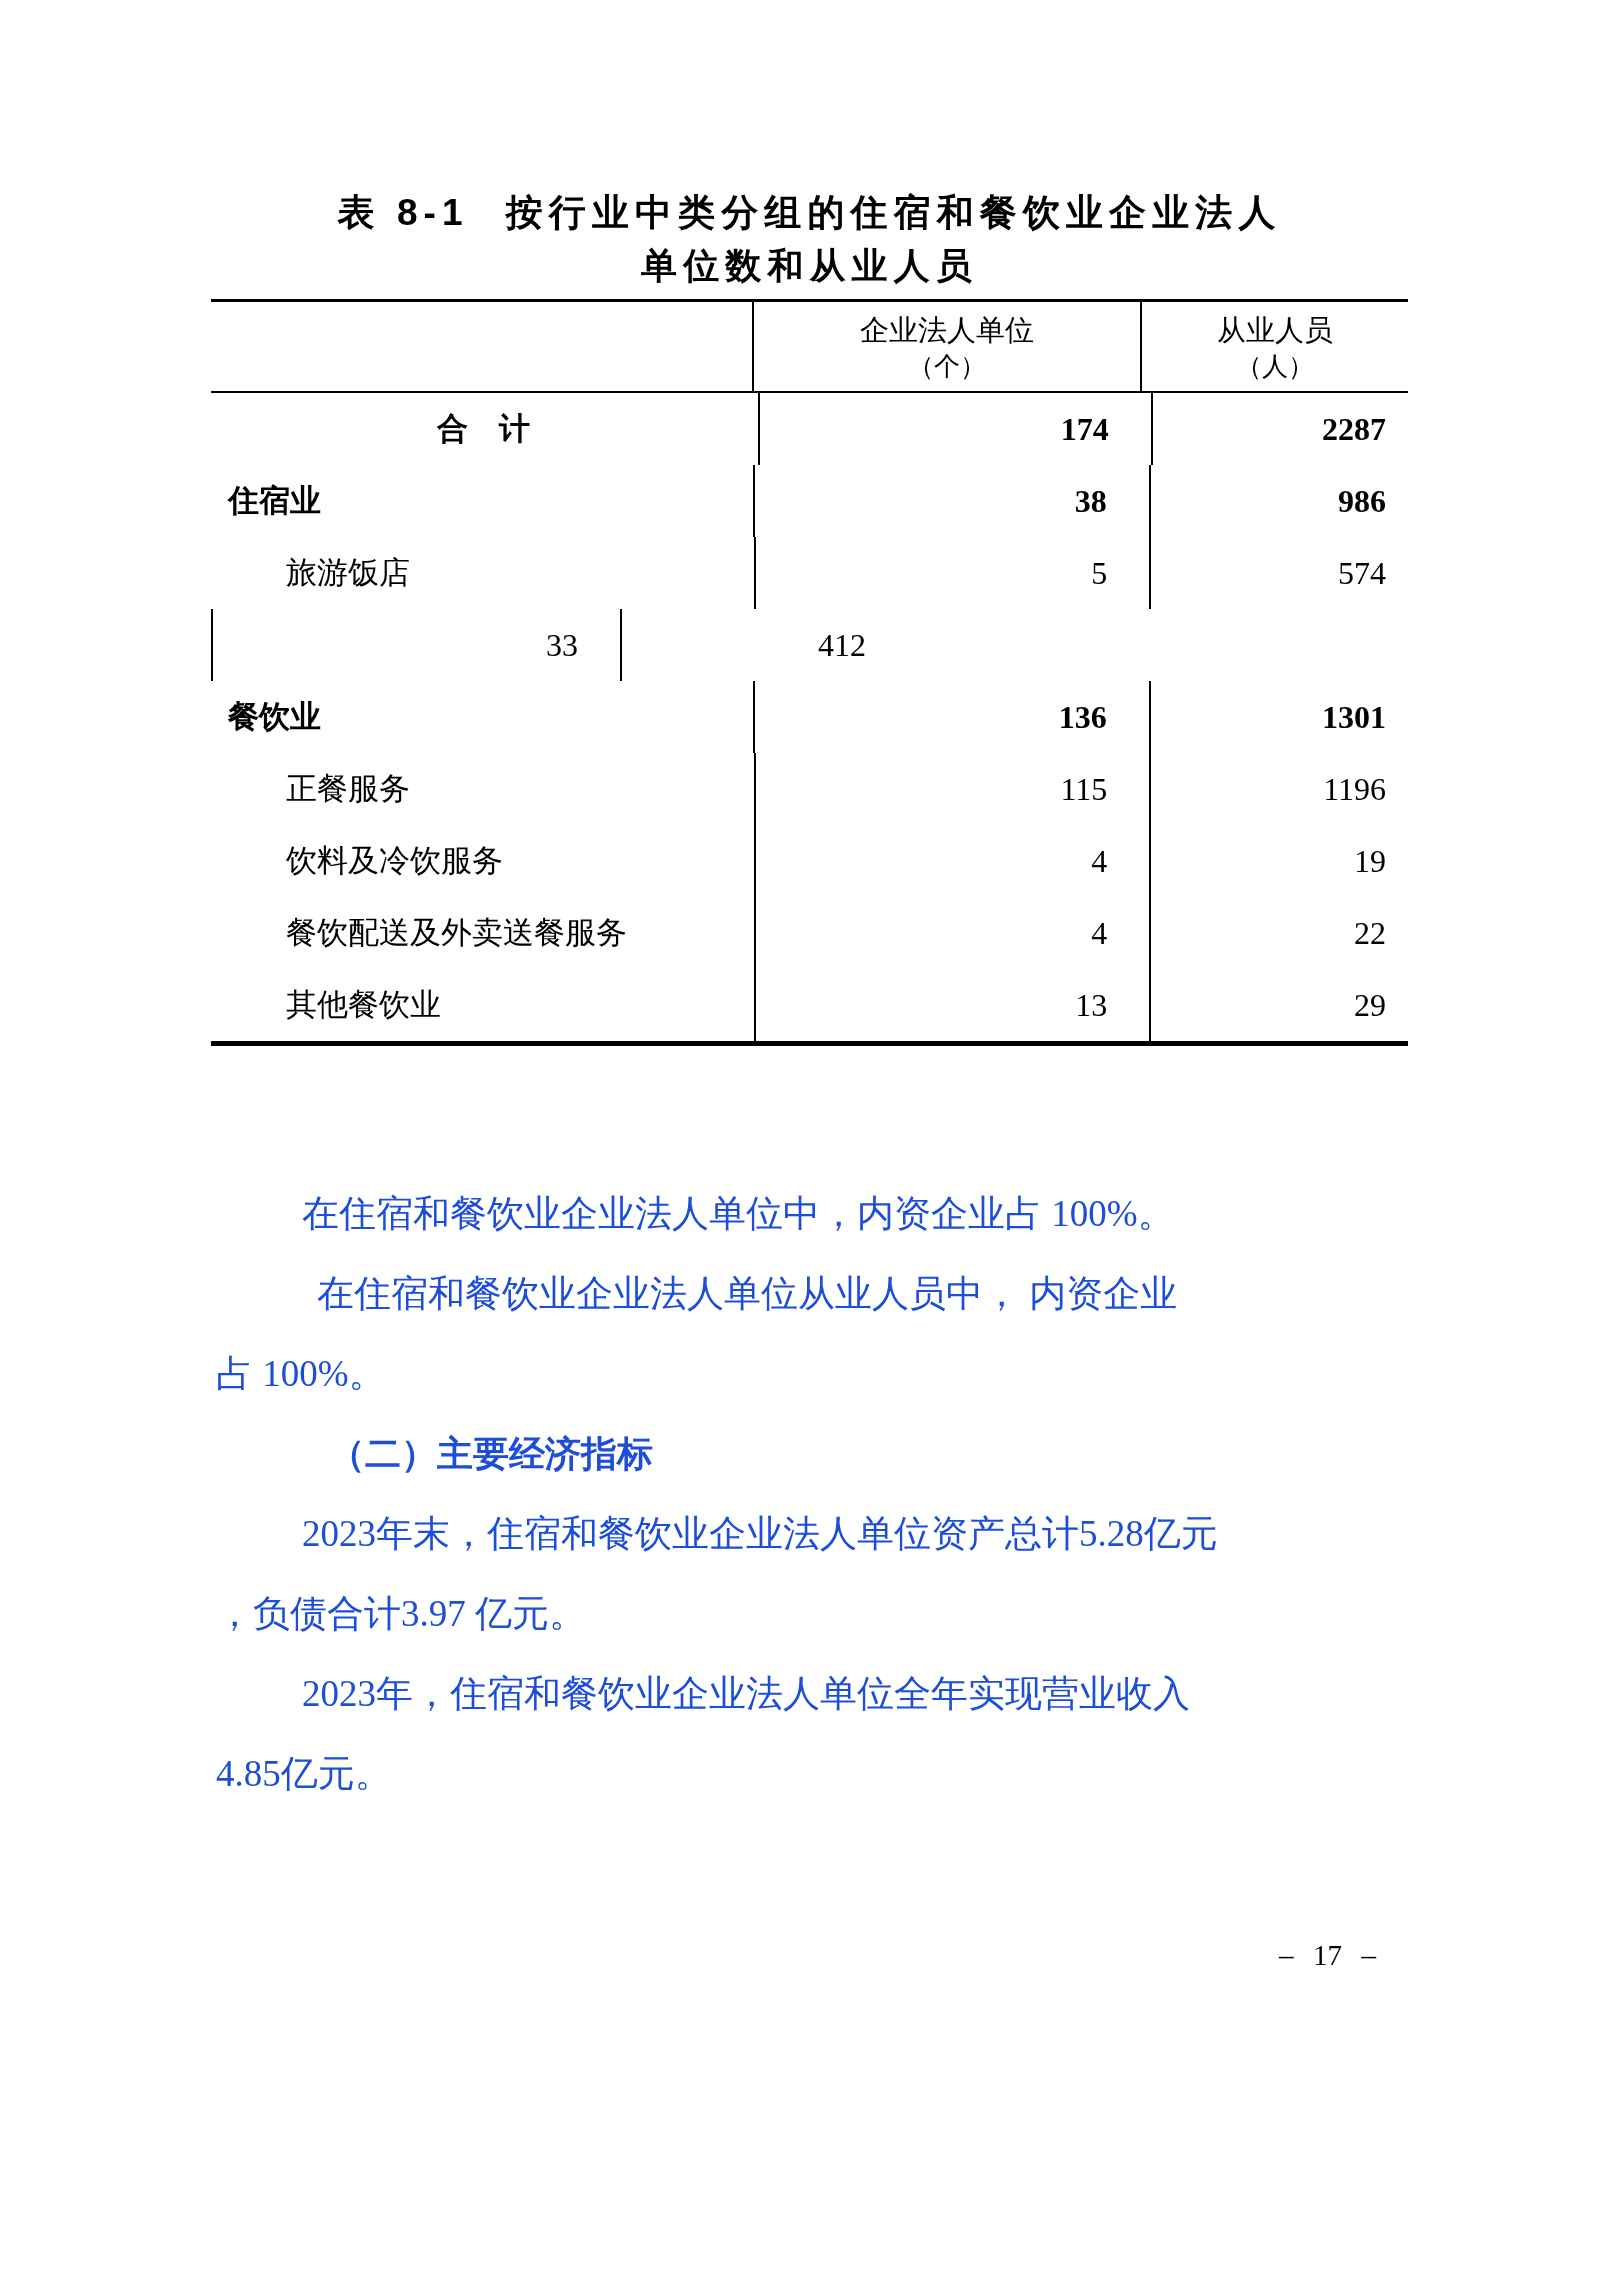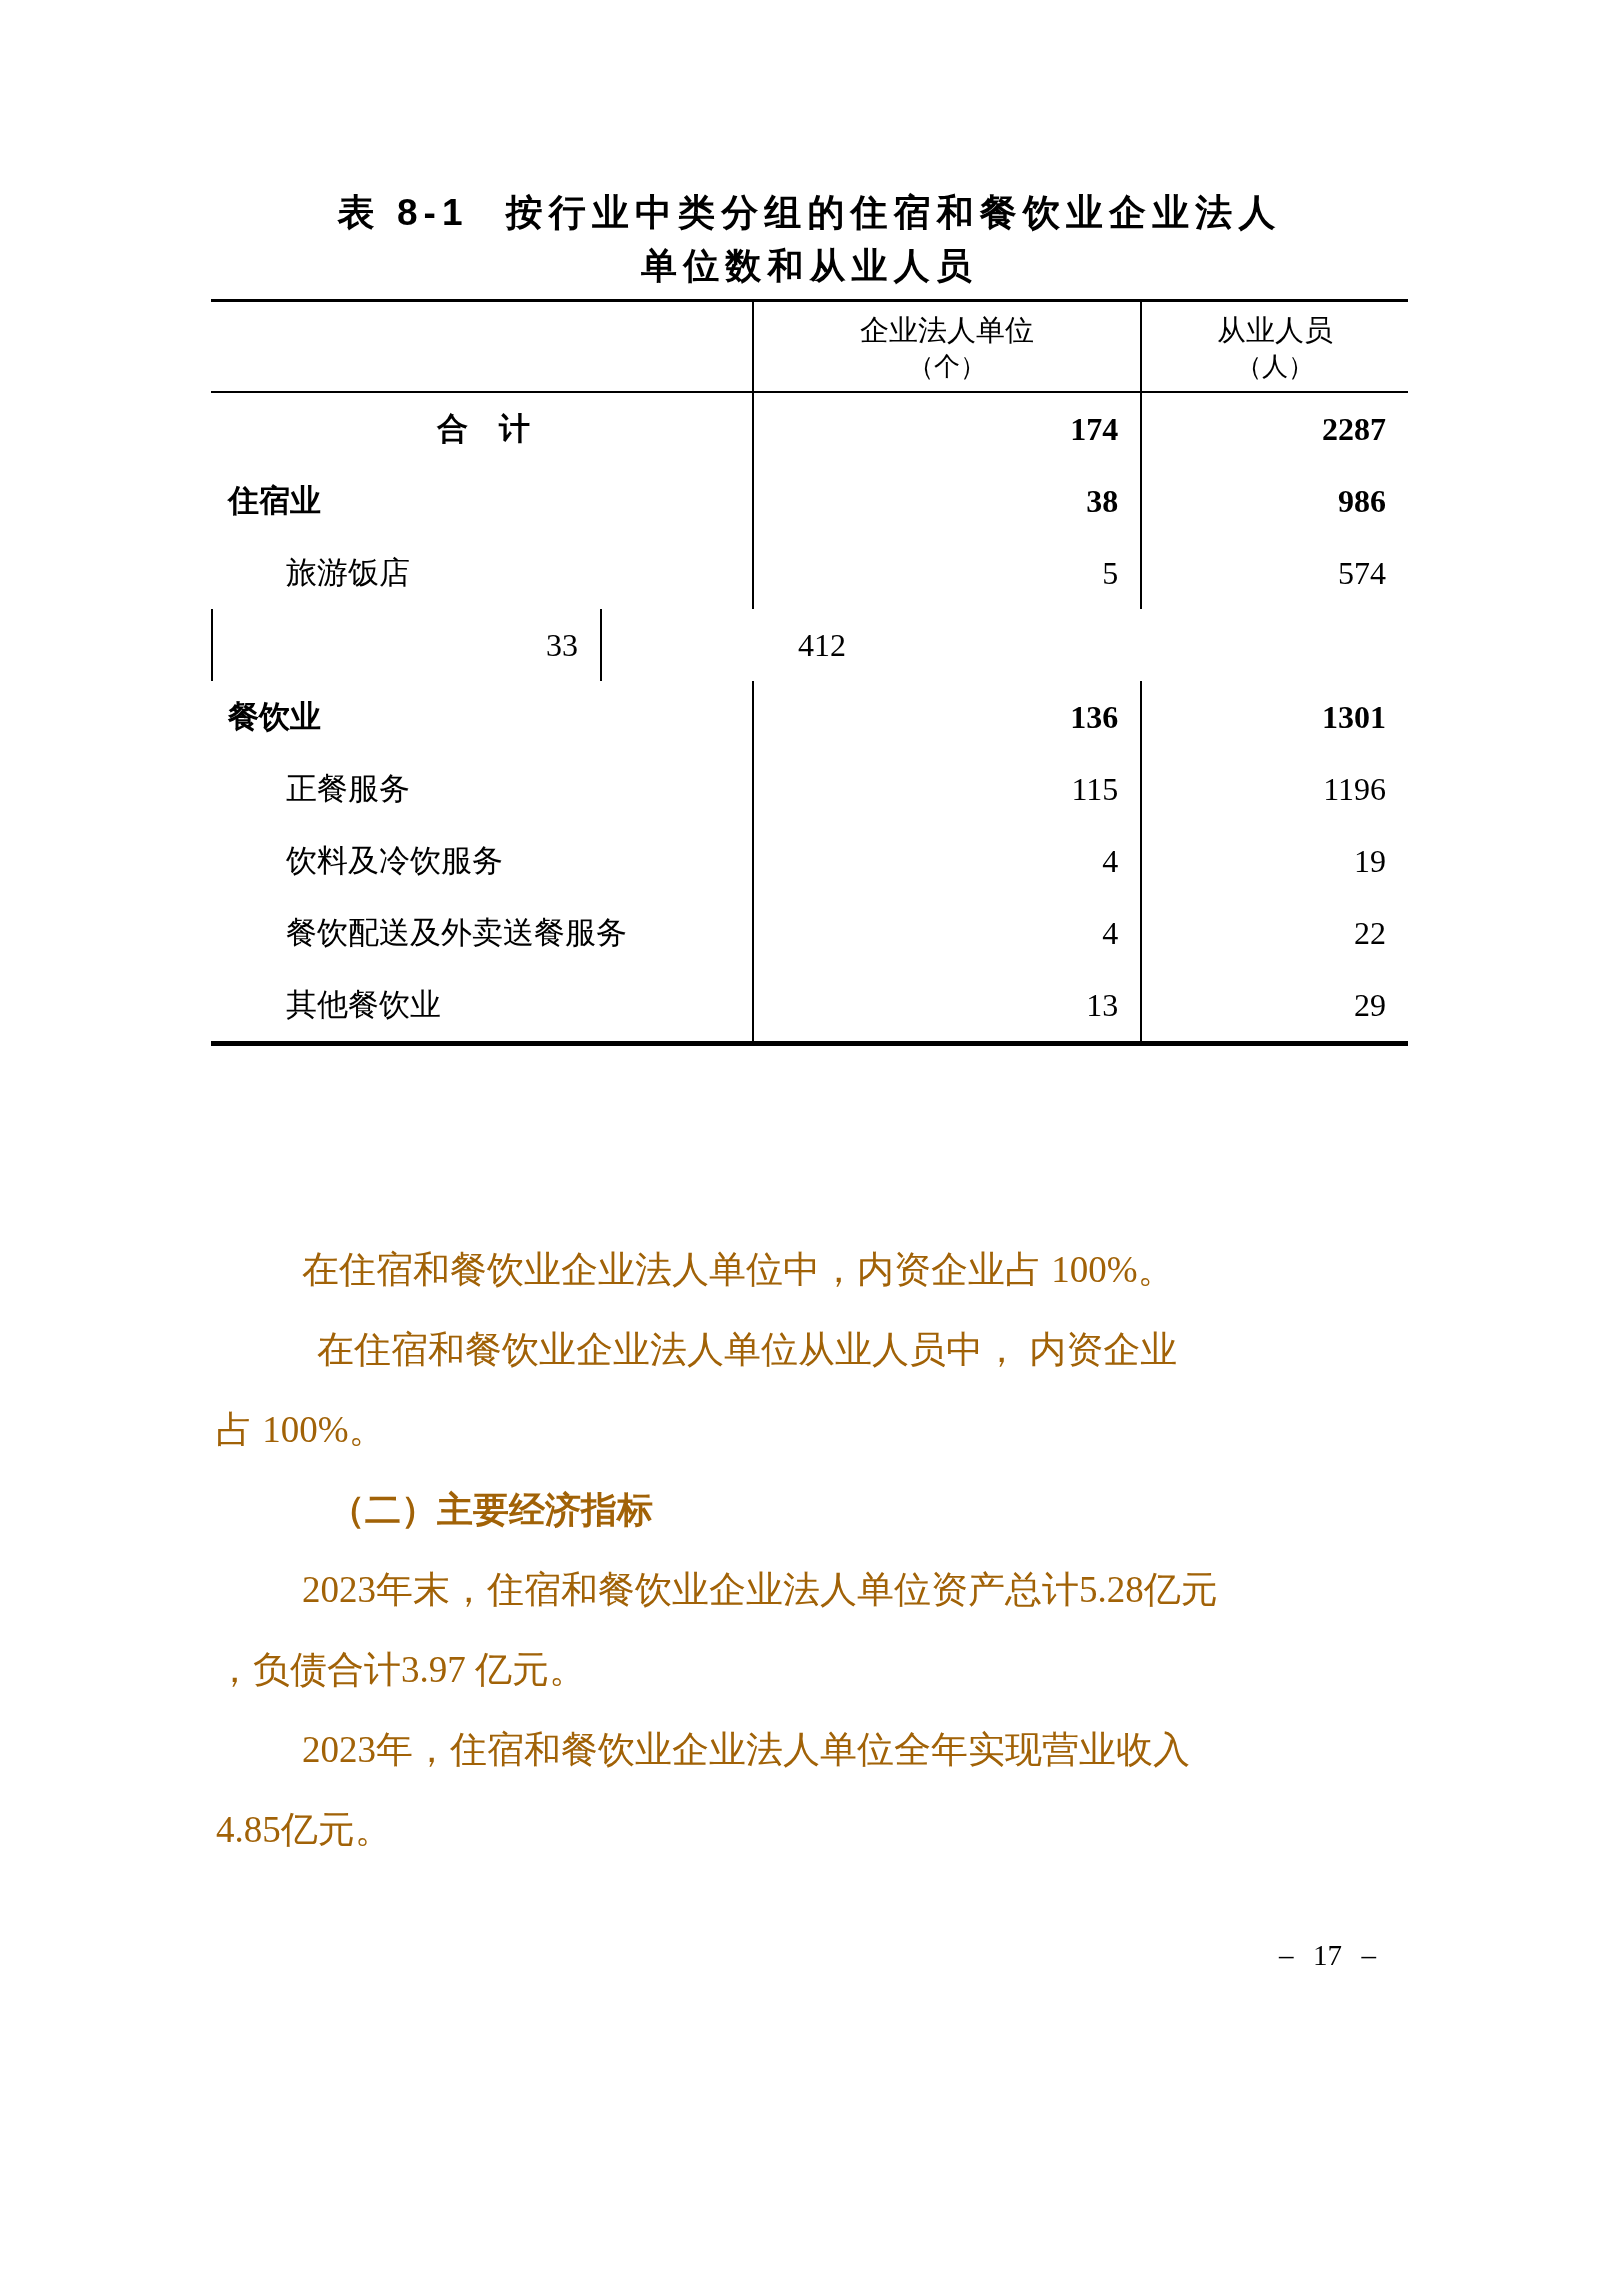--- a/index.html
+++ b/index.html
@@ -56,21 +56,21 @@
     height: 91px;
     border-bottom: 2px solid #000;
     display: flex;
     flex-direction: column;
     align-items: center;
     justify-content: center;
   }
   .hd-title { font-size: 29px; line-height: 40px; }
   .hd-unit  { font-size: 26px; line-height: 34px; }
 
-  .tbody .trow { height: 72px; }
+  .tbody .trow { height: 72px; gap: 20px; }
   .lab {
     display: flex;
     align-items: center;
     font-size: 31px;
     white-space: nowrap;
   }
   .num {
     display: flex;
     align-items: center;
     justify-content: flex-end;
@@ -80,25 +80,25 @@
   }
   .ind-total { padding-left: 226px; }
   .ind-group { padding-left: 17px; }
   .ind-sub   { padding-left: 75px; }
   .r-bold .lab, .r-bold .num { font-weight: bold; }
 
   
   .bodytext {
     position: absolute;
     left: 216px;
-    top: 1230px;
+    top: 1174px;
     width: 1194px;
     font-size: 37px;
     line-height: 80px;
-    color: #a16207;
+    color: #1d4ed8;
   }
   .bl { white-space: nowrap; }
   .ind-a { padding-left: 86px; }
   .ind-b { padding-left: 101px; }
   .ind-c { padding-left: 113px; }
   .bl.heading {
     font-weight: bold;
     font-size: 36px;
   }
 

